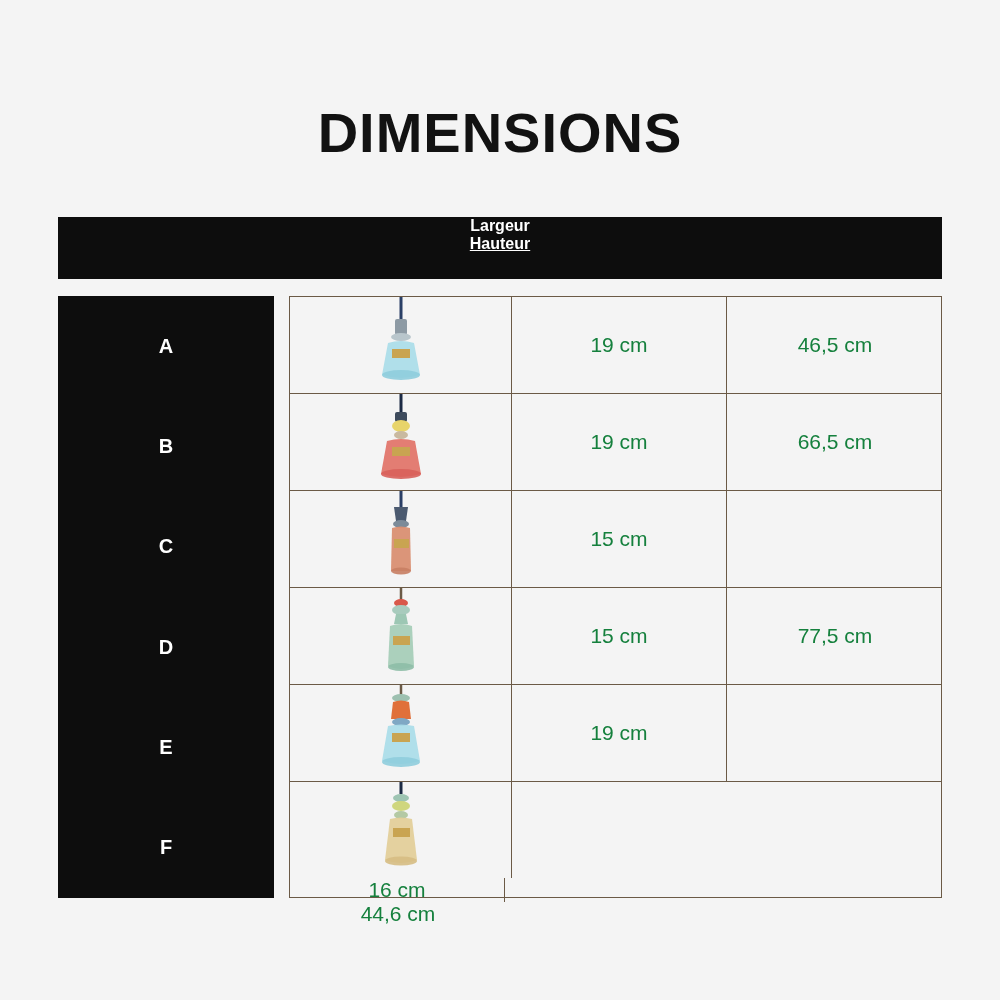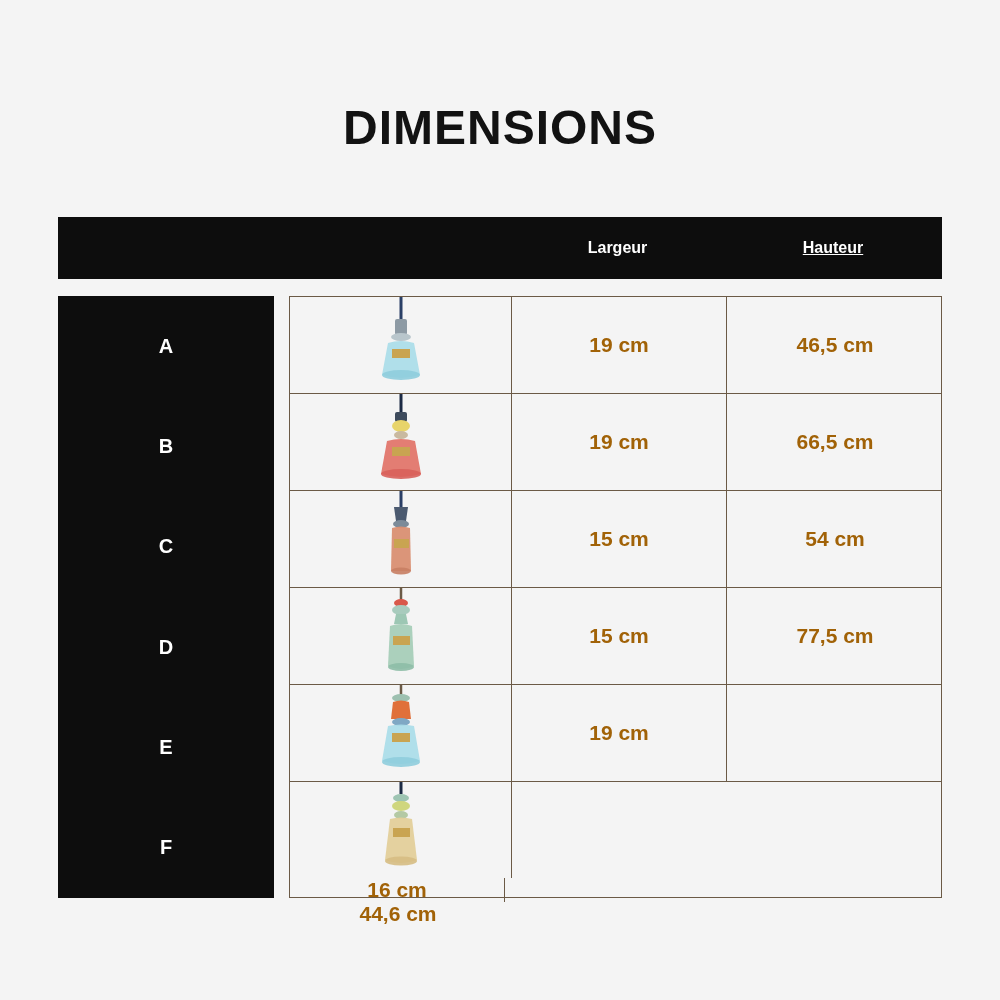--- a/index.html
+++ b/index.html
@@ -19,36 +19,37 @@
     overflow: hidden;
   }
 
   
   .title {
     position: absolute;
     top: 100px;
     left: 0;
     width: 1000px;
     text-align: center;
-    font-size: 48px;
+    font-size: 56px;
     font-weight: bold;
     letter-spacing: 1px;
     color: #121212;
   }
 
   
   .header-bar {
     position: absolute;
     left: 58px;
     top: 217px;
     width: 884px;
     height: 62px;
     background: #0d0d0d;
     display: flex;
     align-items: center;
+    flex-direction: column;
   }
   .header-spacer-a { width: 228px; flex: none; }
   .header-spacer-b { width: 225px; flex: none; }
   .header-cell {
     width: 213px;
     flex: none;
     text-align: center;
     color: #ffffff;
     font-size: 16px;
     font-weight: bold;
@@ -104,22 +105,22 @@
     position: relative;
   }
   .cell-val {
     width: 215px;
     flex: none;
     border-right: 1px solid #6b5a46;
     display: flex;
     align-items: center;
     justify-content: center;
     font-size: 21px;
-    font-weight: bold;
-    color: #a16207;
+    font-weight: normal;
+    color: #15803d;
   }
   .cell-val.last { border-right: none; width: 216px; }
 
   
   .lamp {
     position: relative;
     width: 90px;
     height: 96px;
   }
   .lamp svg { display: block; }
@@ -191,21 +192,20 @@
             <line x1="45" y1="0" x2="45" y2="16" stroke="#2a3f66" stroke-width="3"></line>
             <path d="M38 16 L52 16 L50 30 L40 30 Z" fill="#4b5a70"></path>
             <ellipse cx="45" cy="33" rx="8" ry="4" fill="#7c8b99"></ellipse>
             <path d="M36 37 Q45 34 54 37 L55 80 L35 80 Z" fill="#d98f72" opacity="0.95"></path>
             <rect x="38" y="48" width="15" height="9" fill="#c9a451"></rect>
             <ellipse cx="45" cy="80" rx="10" ry="3.5" fill="#c87e63" opacity="0.9"></ellipse>
           </svg>
         </div>
       </div>
       <div class="cell-val">15 cm</div>
-      <div class="cell-val last">54 cm</div>
     </div>
 
     <div class="row">
       <div class="cell-img">
         <div class="lamp">
           <svg width="90" height="96" viewBox="0 0 90 96">
             <line x1="45" y1="0" x2="45" y2="12" stroke="#6b5a46" stroke-width="2.5"></line>
             <ellipse cx="45" cy="15" rx="7" ry="4" fill="#d9584a"></ellipse>
             <ellipse cx="45" cy="22" rx="9" ry="5" fill="#a8cbbd"></ellipse>
             <path d="M40 26 L50 26 L52 36 L38 36 Z" fill="#9dc7b4"></path>

